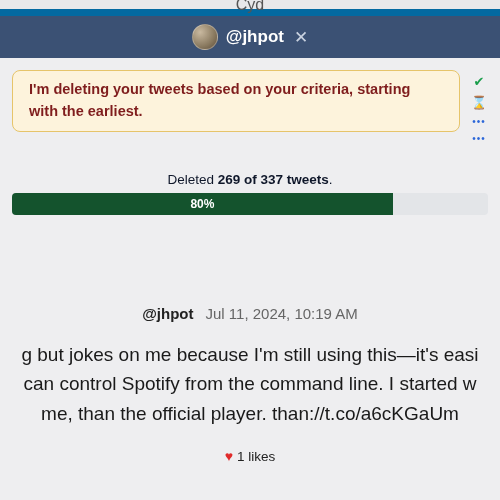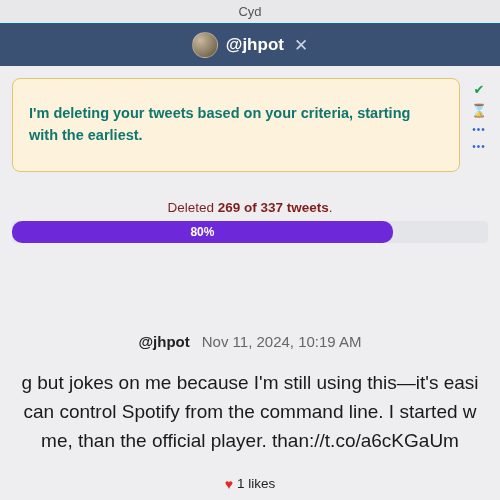--- a/index.html
+++ b/index.html
@@ -1,33 +1,33 @@
 <!DOCTYPE html>
 <html><head>
 <meta charset="utf-8">
 <style>
   * { margin: 0; padding: 0; box-sizing: border-box; }
   html, body { width: 500px; height: 500px; overflow: hidden; font-family: -apple-system, BlinkMacSystemFont, "Segoe UI", Arial, sans-serif; background: #eeeef0; }
-  .titlebar { height: 24px; background: #e8e8ea; border-bottom: 1px solid #0369a1; display: flex; align-items: center; justify-content: center; font-size: 13px; color: #555; }
+  .titlebar { height: 16px; background: #e8e8ea; border-bottom: 7px solid #0369a1; display: flex; align-items: center; justify-content: center; font-size: 16px; color: #555; }
   .header { background: #3b5174; height: 42px; display: flex; align-items: center; justify-content: center; gap: 8px; }
   .avatar { width: 26px; height: 26px; border-radius: 50%; background: radial-gradient(circle at 30% 30%, #c9b9a0, #8a7a60 60%, #5a4a38); border: 1px solid rgba(255,255,255,0.3); }
   .handle { color: #fff; font-size: 17px; font-weight: 600; }
   .close-x { color: #c9d2e0; font-size: 17px; margin-left: 2px; line-height: 1; }
   .content { padding: 12px 12px 0 12px; }
   .banner-row { display: flex; gap: 10px; align-items: flex-start; }
-  .banner { flex: 1; background: #fdf3dc; border: 1px solid #e6c46a; border-radius: 8px; padding: 24px 16px; font-size: 14.5px; font-weight: 700; color: #0f766e; line-height: 1.5; }
+  .banner { flex: 1; background: #fdf3dc; border: 1px solid #e6c46a; border-radius: 8px; padding: 8px 16px; font-size: 14.5px; font-weight: 700; color: #7f1d1d; line-height: 1.5; }
   .side { width: 18px; display: flex; flex-direction: column; gap: 6px; padding-top: 4px; font-size: 12px; color: #2a6; align-items: center; }
   .side .check { color: #1a9e4b; font-size: 13px; }
   .side .hour { color: #333; font-size: 13px; }
   .side .dots { color: #2b66d8; font-size: 10px; letter-spacing: 1px; }
   .progress-section { margin-top: 28px; }
-  .progress-label { text-align: center; font-size: 13.5px; color: #7f1d1d; margin-bottom: 6px; }
+  .progress-label { text-align: center; font-size: 13.5px; color: #0f172a; margin-bottom: 6px; }
   .progress-label .bold { font-weight: 700; }
   .progress-bar { position: relative; width: 100%; height: 22px; background: #e3e5e8; border-radius: 4px; overflow: hidden; }
-  .progress-fill { height: 100%; background: #6d28d9; width: 80%; position: relative; border-radius: 10px; }
+  .progress-fill { height: 100%; background: #14532d; width: 80%; position: relative; }
   .progress-pct { position: absolute; left: 50%; top: 50%; transform: translate(-50%, -50%); color: #fff; font-size: 12px; font-weight: 600; }
   .tweet { margin-top: 90px; text-align: center; padding: 0 4px; }
   .tweet-meta { font-size: 15px; color: #222; }
   .tweet-meta .user { font-weight: 700; margin-right: 12px; }
   .tweet-meta .date { color: #666; }
   .tweet-body { margin-top: 18px; font-size: 19px; line-height: 1.55; color: #1a1a1a; white-space: nowrap; }
   .tweet-line { display: block; }
   .likes { margin-top: 20px; font-size: 13.5px; color: #222; display: flex; align-items: center; justify-content: center; gap: 4px; }
   .heart { color: #e02a2a; font-size: 14px; }
 </style>
@@ -64,21 +64,21 @@
     </div>
     <div class="progress-bar">
       <div class="progress-fill" id="pfill" style="width: 80%;">
         <span class="progress-pct">80%</span>
       </div>
     </div>
   </div>
 
   <div class="tweet">
     <div class="tweet-meta">
-      <span class="user">@jhpot</span><span class="date">Nov 11, 2024, 10:19 AM</span>
+      <span class="user">@jhpot</span><span class="date">Jul 11, 2024, 10:19 AM</span>
     </div>
     <div class="tweet-body">
       <span class="tweet-line">g but jokes on me because I'm still using this—it's easi</span>
       <span class="tweet-line">can control Spotify from the command line. I started w</span>
       <span class="tweet-line">me, than the official player. than://t.co/a6cKGaUm</span>
     </div>
     <div class="likes">
       <span class="heart">♥</span>
       <span>1 likes</span>
     </div>

